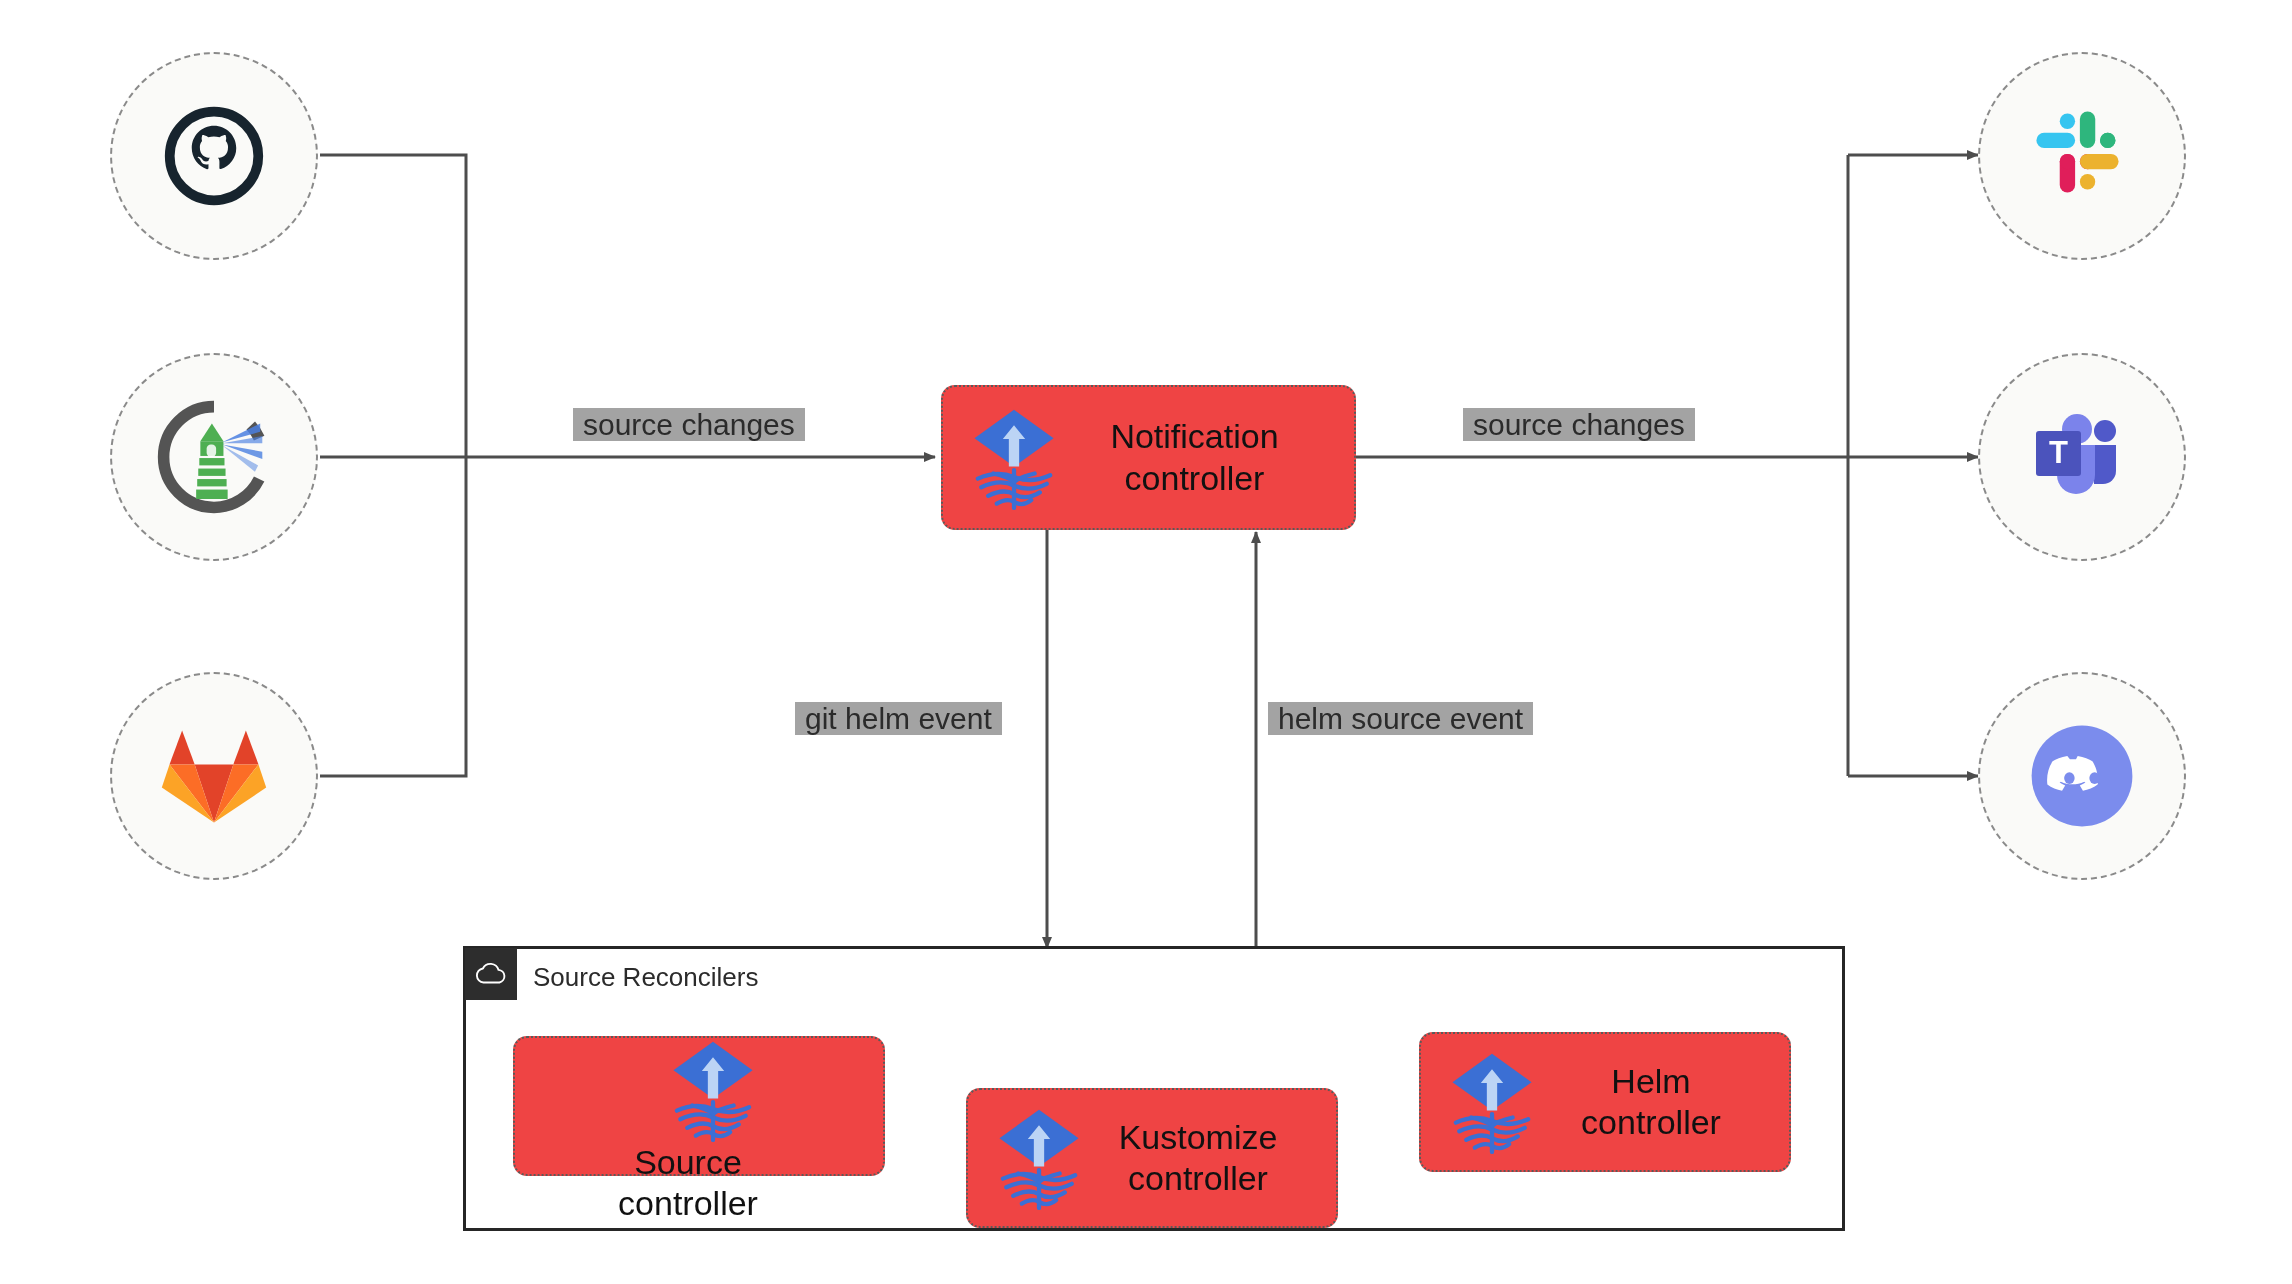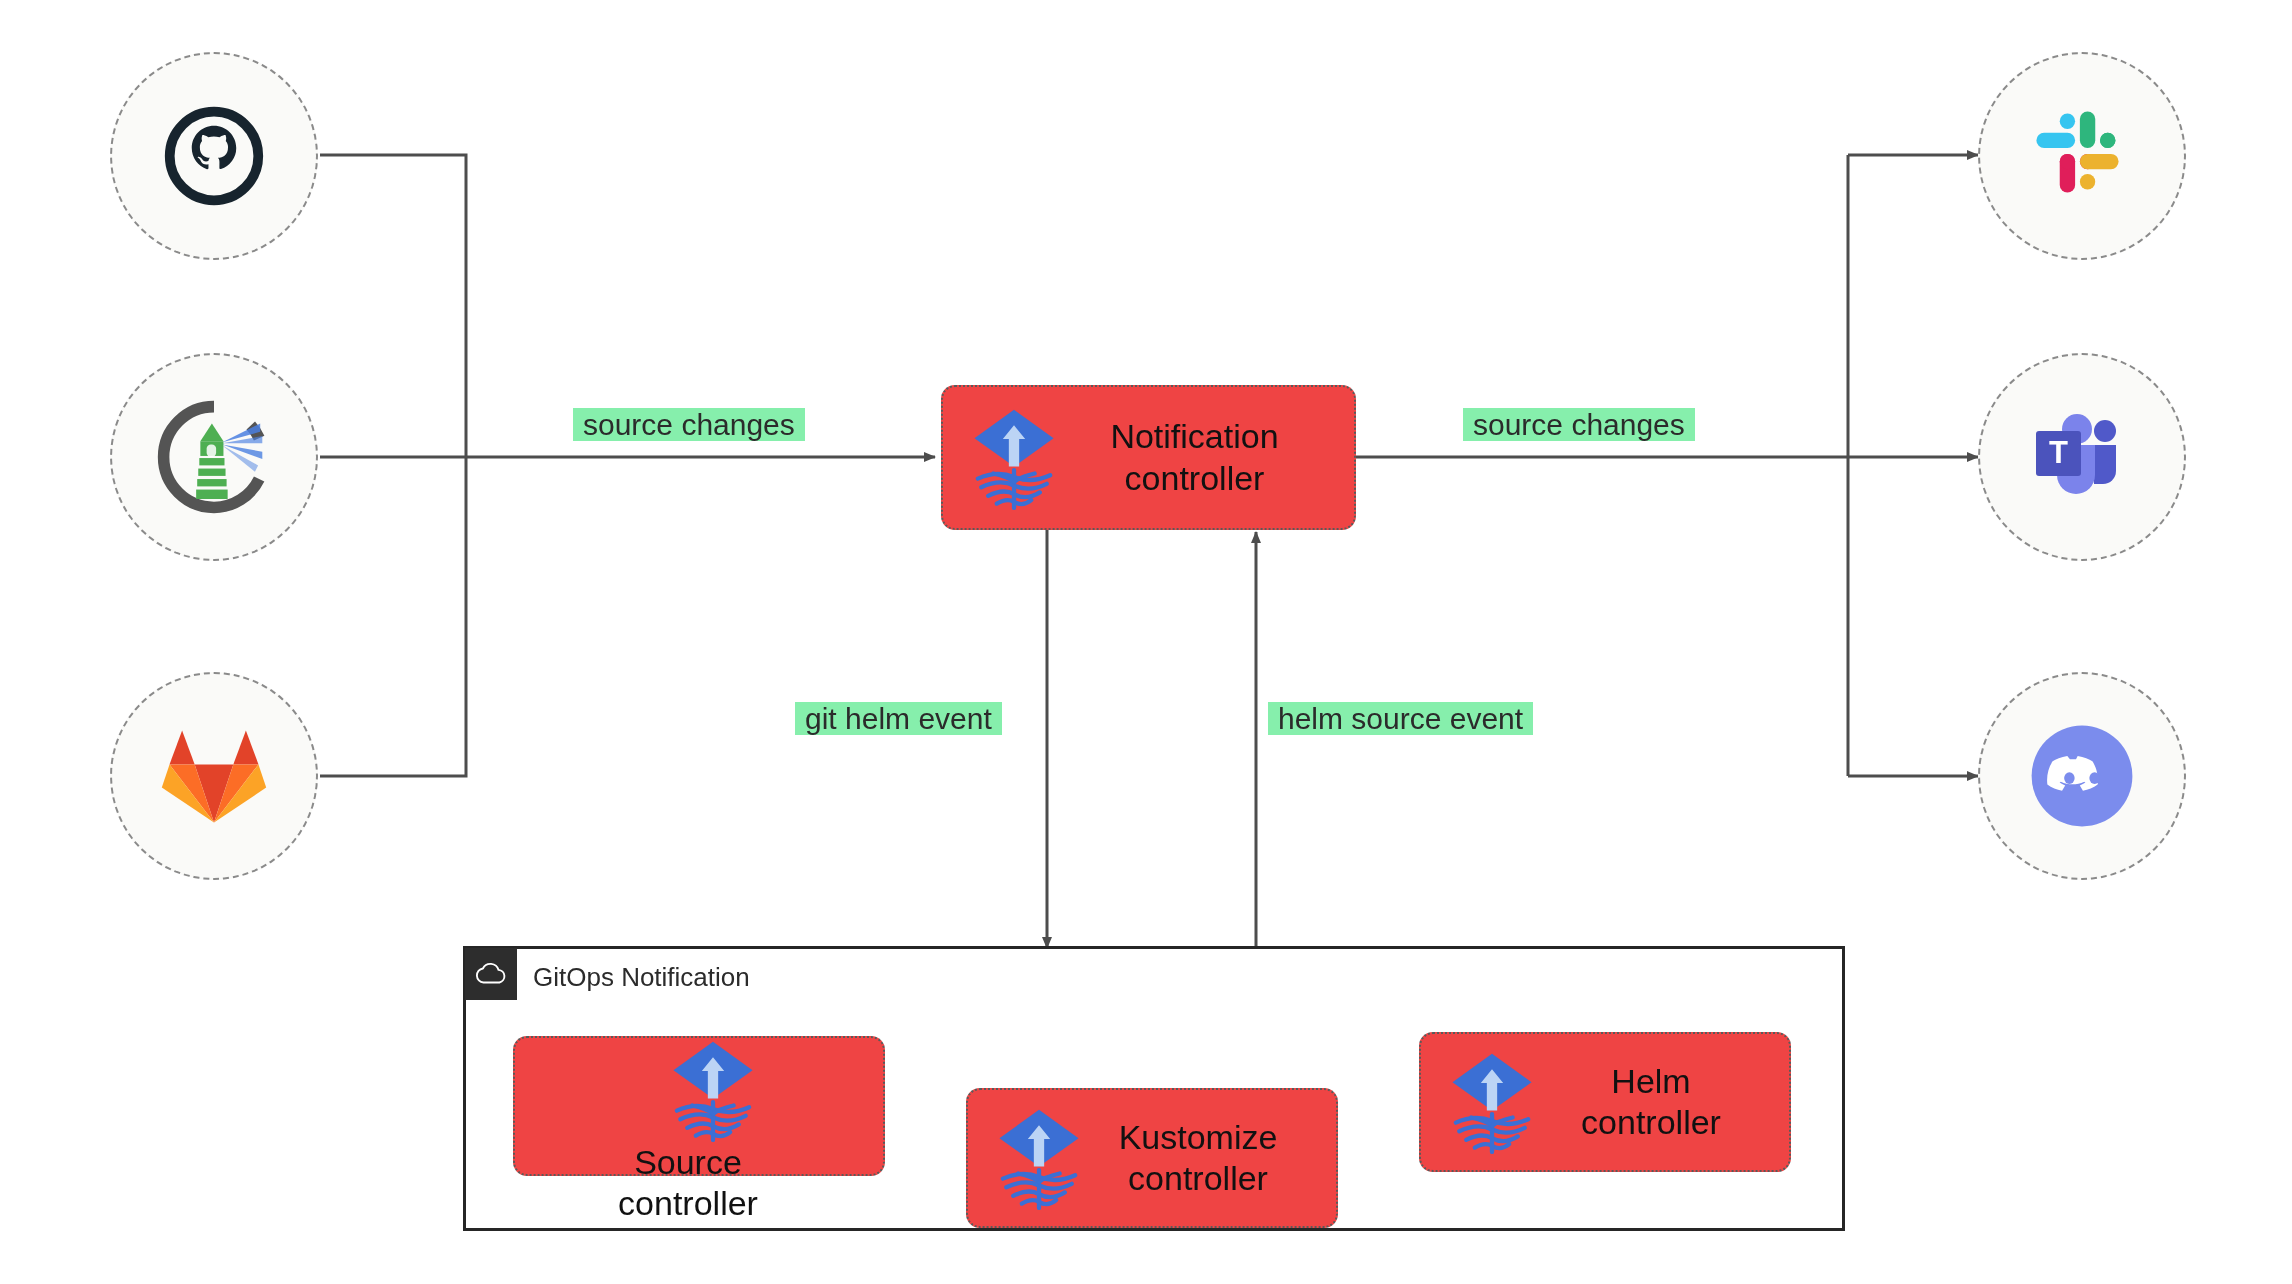--- a/index.html
+++ b/index.html
@@ -21,21 +21,21 @@
     top: 0;
     width: 2292px;
     height: 1284px;
   }
   .edge-label {
     position: absolute;
     font-family: "Liberation Sans", sans-serif;
     font-size: 30px;
     color: #2b2b2b;
     white-space: nowrap;
-    background: #86efac;
+    background: #a3a3a3;
     padding: 0 10px;
     line-height: 1.1;
   }
   .node-circle {
     position: absolute;
     border-radius: 50%;
     border: 2px dashed #8a8a8a;
     background: #fafaf8;
     box-sizing: border-box;
     display: flex;
@@ -230,21 +230,21 @@
   </div>
 
   <div class="group-box" style="left:463px; top:946px; width:1382px; height:285px;"></div>
 
   <div class="group-tab" style="left:465px; top:948px; width:52px; height:52px;">
     <svg width="32" height="24" viewBox="0 0 34 24">
       <path d="M9 21 a7.5 7.5 0 0 1 -.6 -14.9 A9 9 0 0 1 25 7.6 a6.8 6.8 0 0 1 1 13.4 z" fill="none" stroke="#ffffff" stroke-width="2"></path>
     </svg>
   </div>
 
-  <div class="group-title" style="left:533px; top:962px;">GitOps Notification</div>
+  <div class="group-title" style="left:533px; top:962px;">Source Reconcilers</div>
 
   <div class="ctrl-box" style="left:513px; top:1036px; width:372px; height:140px;flex-direction:column;">
     <svg class="ctrl-icon" viewBox="0 0 100 120">
       <path d="M50 4 L96 37 L50 70 L4 37 Z" fill="#3b6fd4"></path>
       <path d="M50 22 L63 38 H56 V70 H44 V38 H37 Z" fill="#bcd4f5"></path>
       <g stroke="#3b6fd4" fill="none" stroke-width="5" stroke-linecap="round">
         <path d="M8 84 q22 -10 42 -2 q20 8 42 -2"></path>
         <path d="M12 94 q22 -10 38 -2 q18 8 38 -2"></path>
         <path d="M20 104 q18 -9 30 -2 q14 8 30 -2"></path>
         <path d="M30 113 q12 -7 20 -2 q10 6 20 -2"></path>

